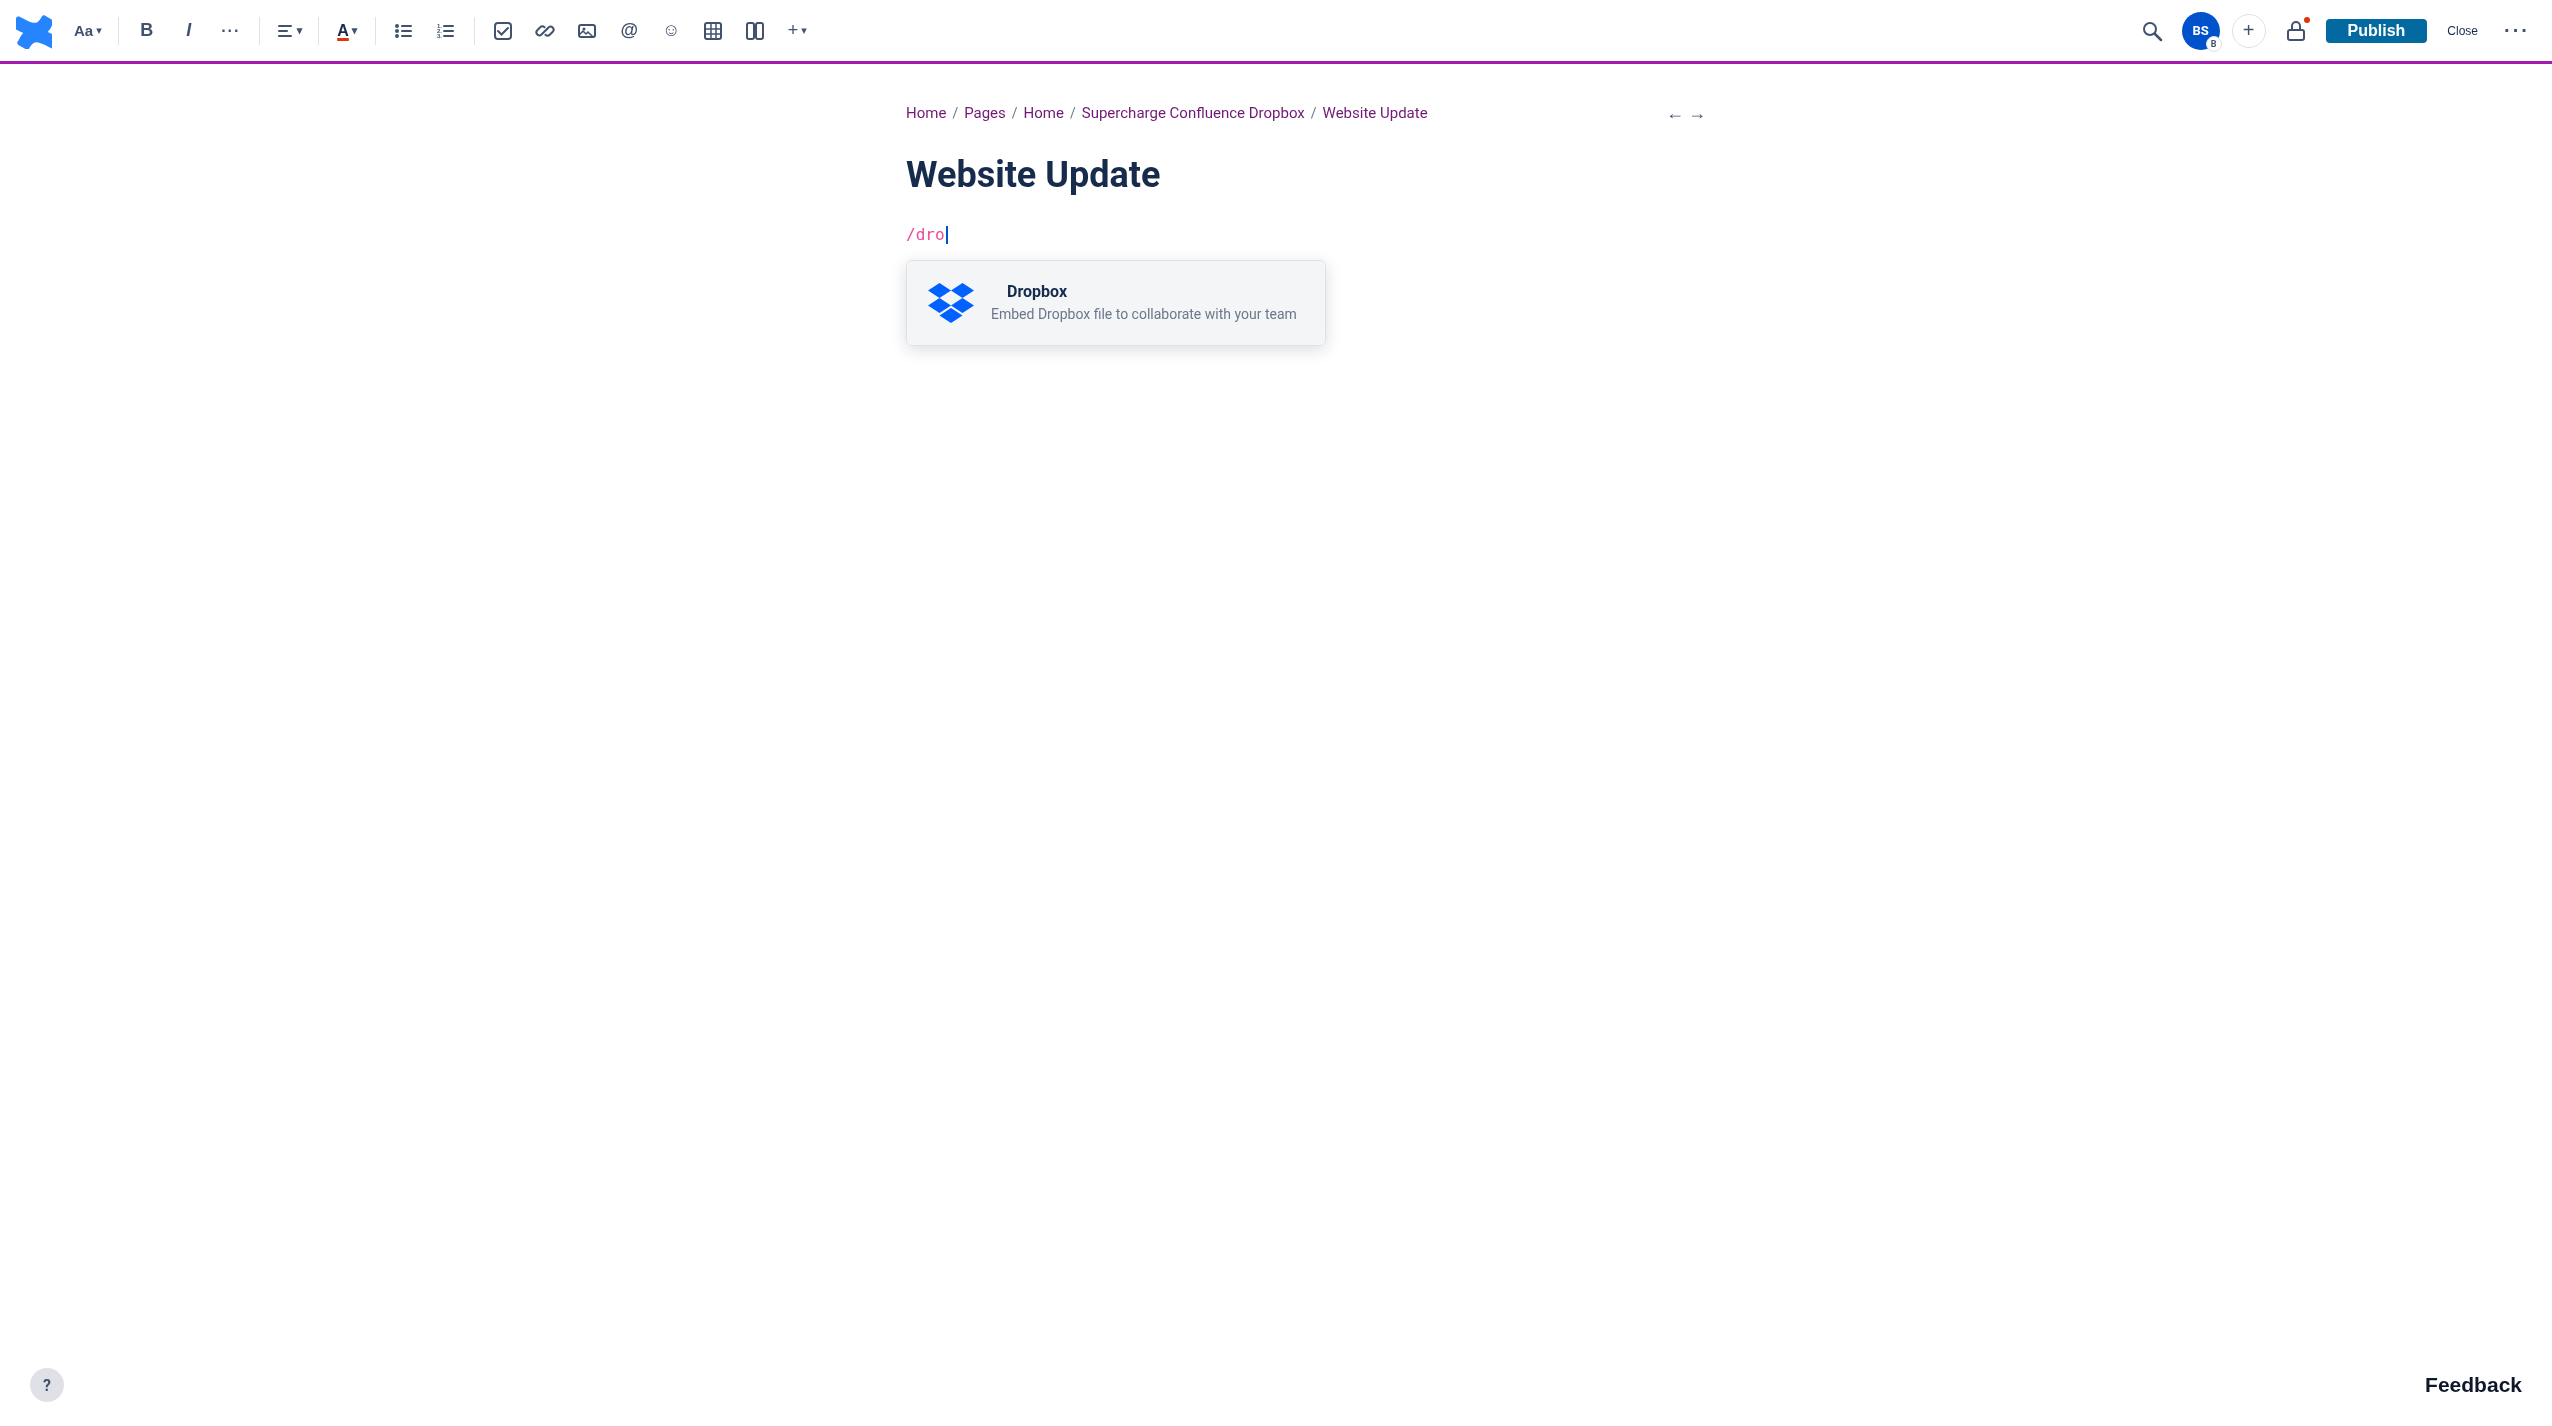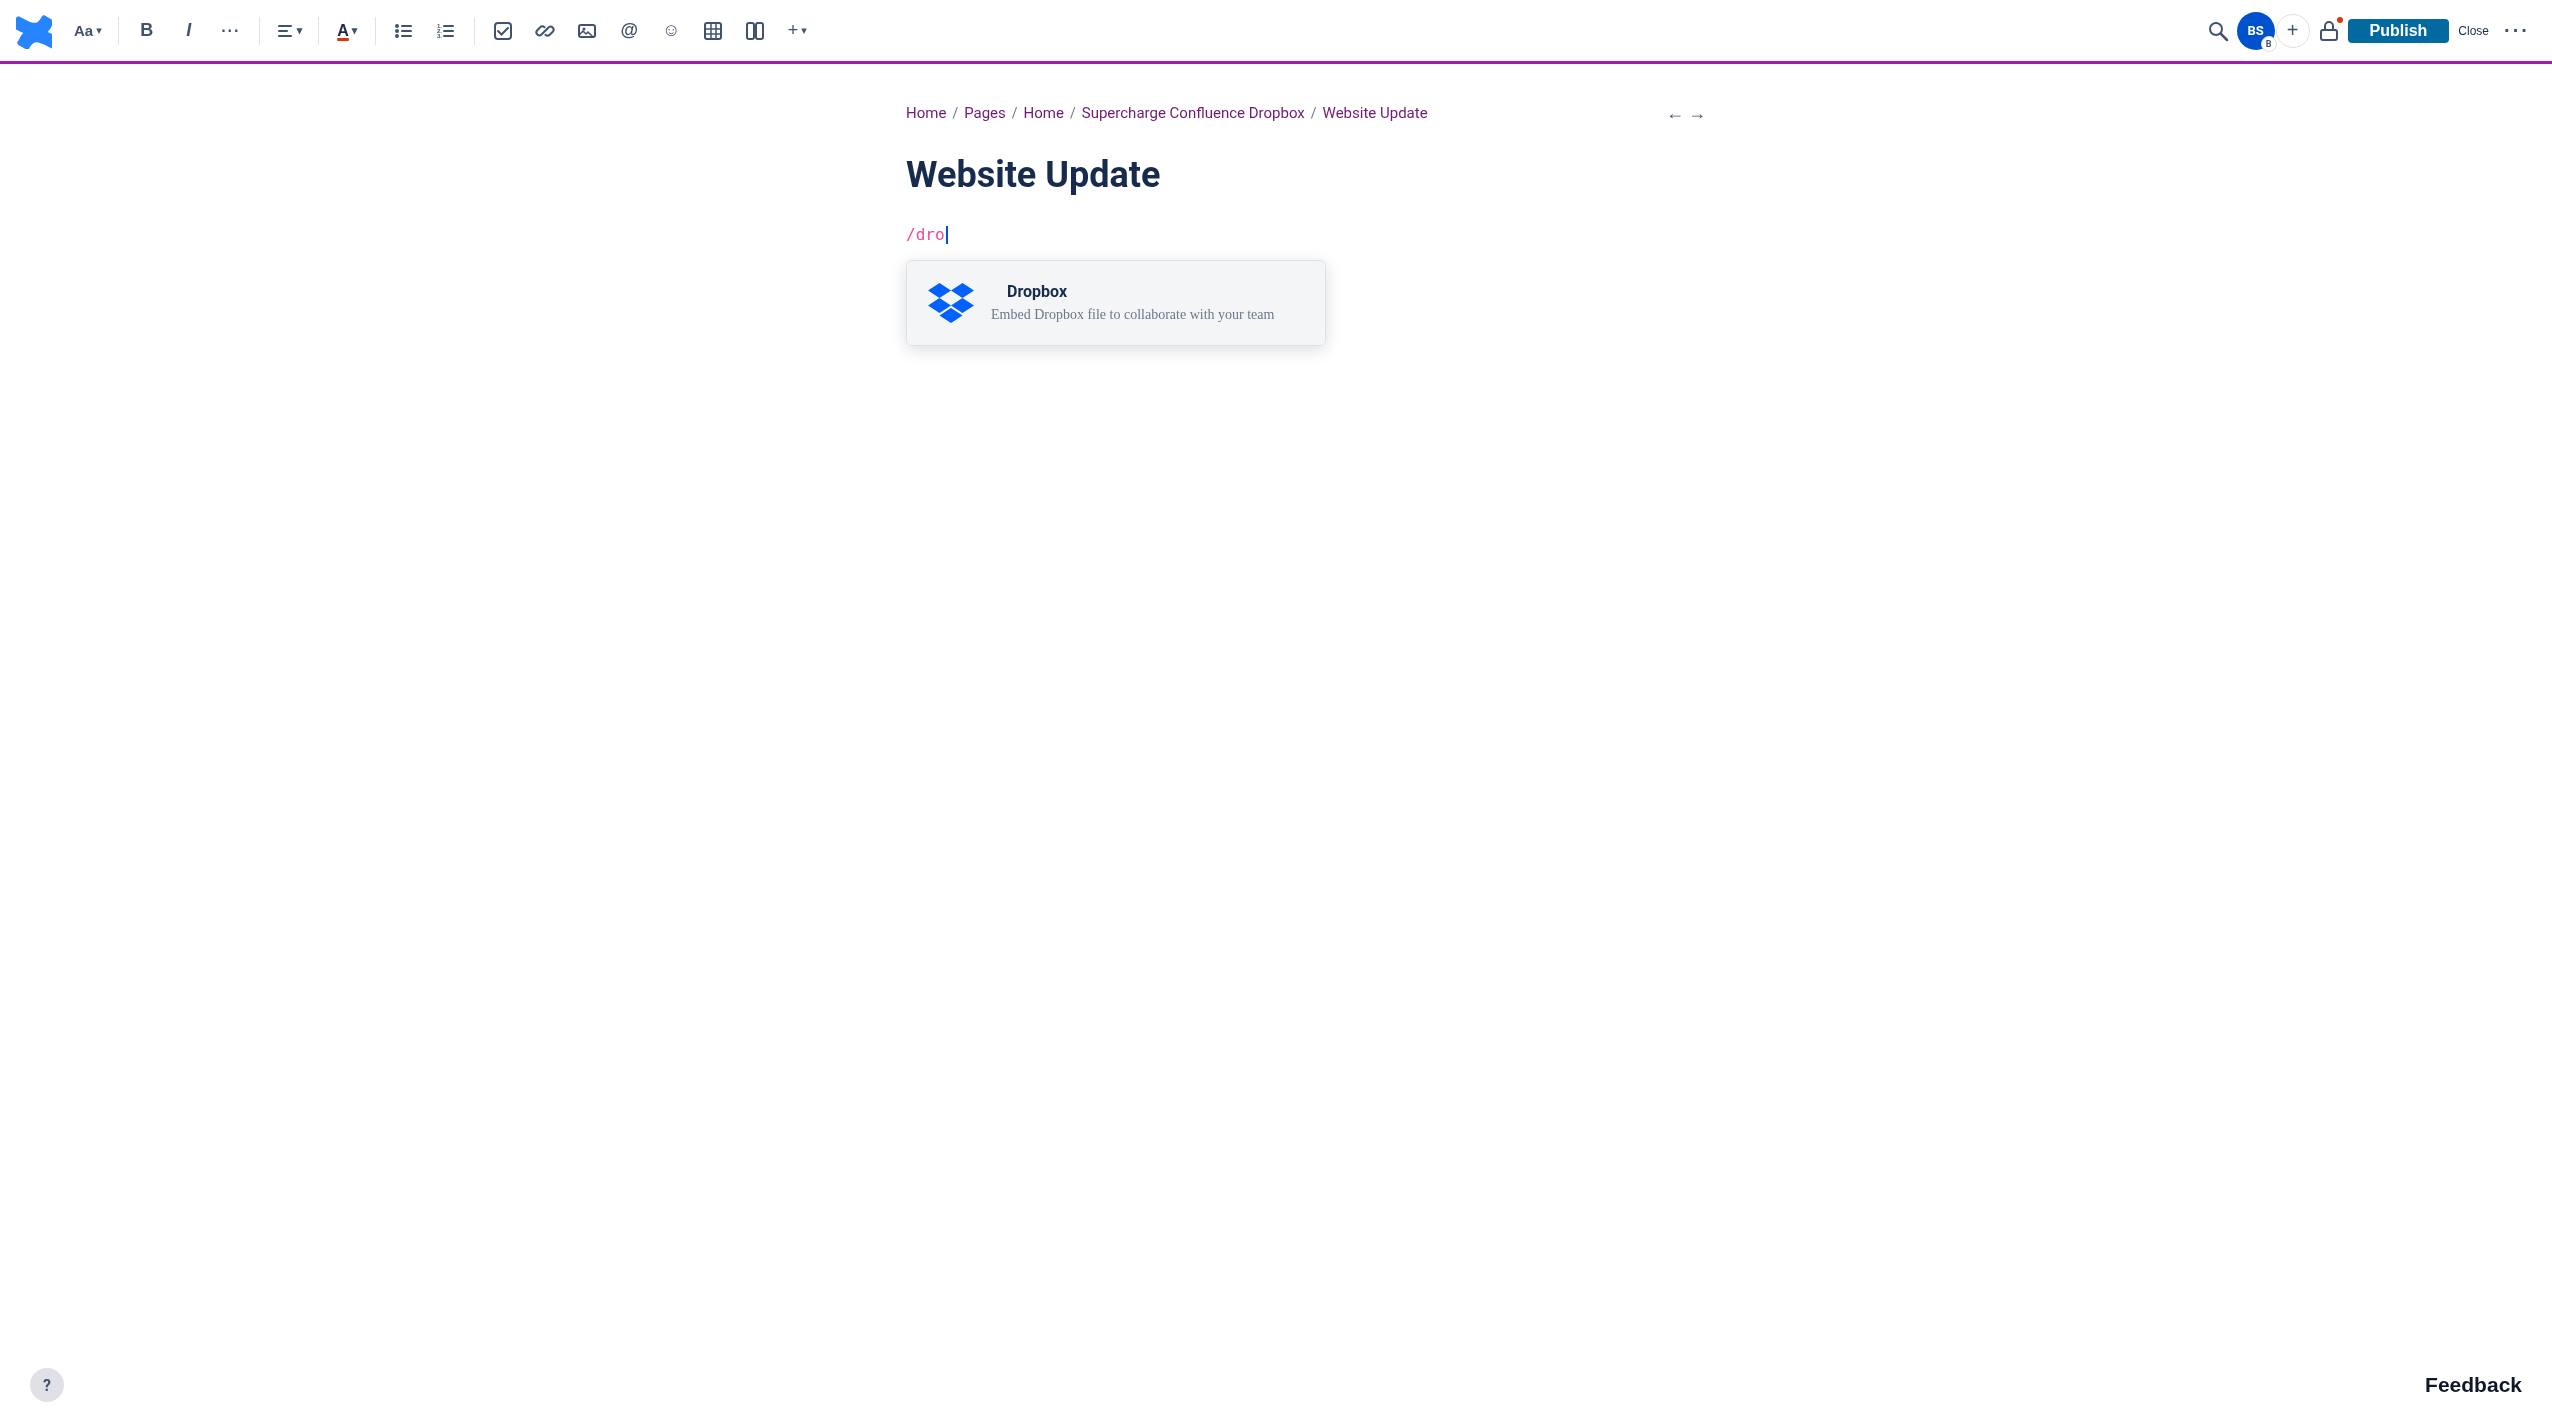--- a/index.html
+++ b/index.html
@@ -49,21 +49,21 @@
       font-weight: 600;
       gap: 3px;
       transition: background 0.1s;
     }
     .tb-btn svg { flex-shrink: 0; }
 
     .toolbar-right {
       margin-left: auto;
       display: flex;
       align-items: center;
-      gap: 1px;
+      gap: 12px;
     }
     .avatar-circle {
       width: 38px;
       height: 38px;
       border-radius: 50%;
       background: #0052cc;
       color: #fff;
       font-size: 13px;
       font-weight: 700;
       display: flex;
@@ -236,21 +236,20 @@
       font-size: 16px;
       font-weight: 700;
       color: #172b4d;
       margin-bottom: 4px;
       margin-left: 16px;
     }
     .dropdown-item-desc {
       font-size: 14px;
       color: #6b778c;
       line-height: 1.4;
-      font-family: Liberation Serif, serif;
     }
 
     
     .footer {
       position: fixed;
       bottom: 24px;
       left: 0;
       right: 0;
       display: flex;
       align-items: center;

